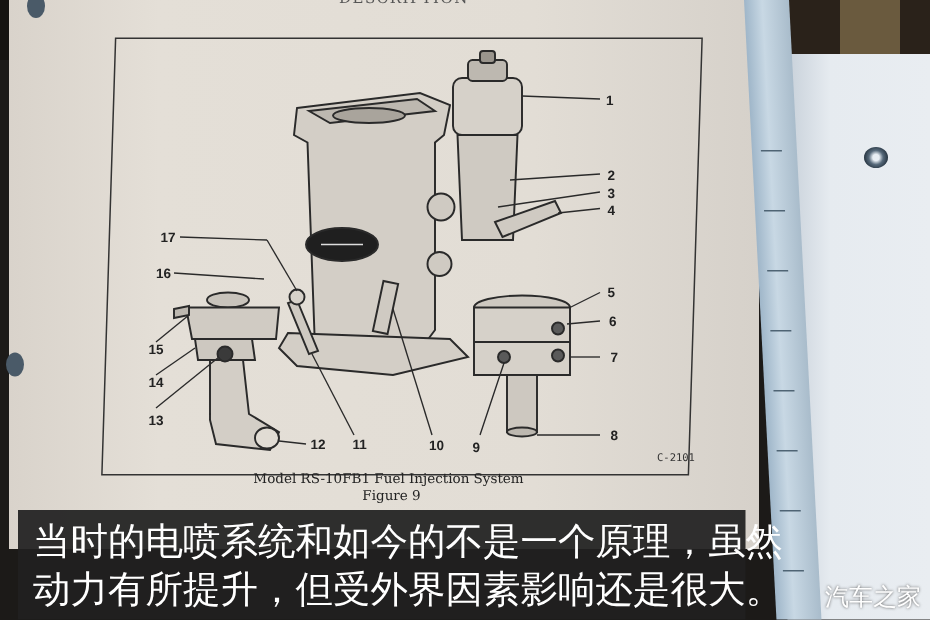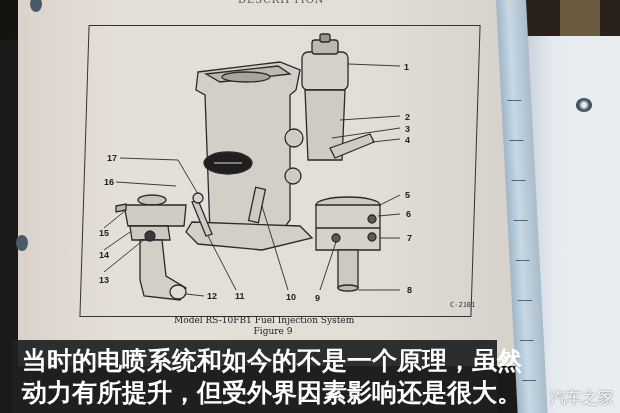--- a/index.html
+++ b/index.html
@@ -1,32 +1,32 @@
 <!DOCTYPE html>
 <html><head>
 <meta charset="utf-8">
 <style>
   html,body{margin:0;padding:0;}
   body{width:620px;height:413px;overflow:hidden;position:relative;background:#1c1a18;font-family:"DejaVu Sans",sans-serif;}
   .scene{position:absolute;inset:0;}
   .dark-corner{position:absolute;left:0;top:0;width:40px;height:40px;background:#151310;border-bottom-right-radius:30px;}
-  .page{position:absolute;left:18px;top:0;width:500px;height:366px;background:linear-gradient(90deg,#d9d3cb 0%,#e4dfd7 20%,#e2ddd5 70%,#d6d1ca 100%);transform-origin:top left;}
+  .page{position:absolute;left:6px;top:0;width:500px;height:366px;background:linear-gradient(90deg,#d9d3cb 0%,#e4dfd7 20%,#e2ddd5 70%,#d6d1ca 100%);transform-origin:top left;}
   .page-header{position:absolute;left:220px;top:-6px;font-family:"DejaVu Serif",serif;font-size:10px;color:#555;letter-spacing:1px;}
   .punch{position:absolute;width:12px;height:16px;border-radius:50%;background:#4a5a68;}
   .figure-frame{position:absolute;left:66px;top:25px;width:390px;height:290px;border:1.5px solid #333;transform:skewX(-1.8deg);}
   .fig-code{position:absolute;left:432px;top:301px;font-family:"DejaVu Sans Mono",monospace;font-size:7px;color:#333;}
   .caption{position:absolute;left:160px;top:315px;font-family:"DejaVu Serif",serif;font-size:9px;color:#222;line-height:11px;text-align:center;width:190px;}
-  .caption .l1{display:block;text-align:left;margin-left:-4px;}
+  .caption .l1{display:block;text-align:center;margin-left:-4px;}
   .binder{position:absolute;left:496px;top:0;width:30px;height:413px;background:linear-gradient(90deg,#9fb6c9,#c8d8e4 40%,#a9bccb);transform:skewX(3deg);transform-origin:top left;}
   .binder-tick{position:absolute;left:6px;width:14px;height:1px;background:#4f6474;}
   .wall{position:absolute;left:525px;top:36px;width:95px;height:377px;background:linear-gradient(90deg,#c8d1da,#e6ebf0 30%,#e9edf1 100%);}
   .wall-top{position:absolute;left:520px;top:0;width:100px;height:38px;background:#2a221a;}
   .wall-top .shelf{position:absolute;left:40px;top:0;width:40px;height:36px;background:#6a5a3e;}
   .screw{position:absolute;left:576px;top:98px;width:16px;height:14px;border-radius:50%;background:radial-gradient(circle,#e8eef4 20%,#56697a 45%,#1f2c38 80%);}
-  .subtitle-box{position:absolute;left:12px;top:340px;width:485px;height:73px;background:rgba(32,32,32,0.93);font-weight:bold;}
+  .subtitle-box{position:absolute;left:12px;top:340px;width:485px;height:73px;background:rgba(32,32,32,0.93);}
   .subtitle-line{position:absolute;left:10px;color:#fff;font-size:25px;letter-spacing:0px;white-space:nowrap;}
   .watermark{position:absolute;right:6px;bottom:4px;color:#fff;font-size:16px;text-shadow:0 0 2px #555;}
   .diagram{position:absolute;left:0;top:0;}
   .callout{font-family:"Liberation Sans",sans-serif;font-size:9px;font-weight:bold;fill:#222;}
 </style>
 </head>
 <body>
 
 <div class="scene">
   <div class="dark-corner"></div>

